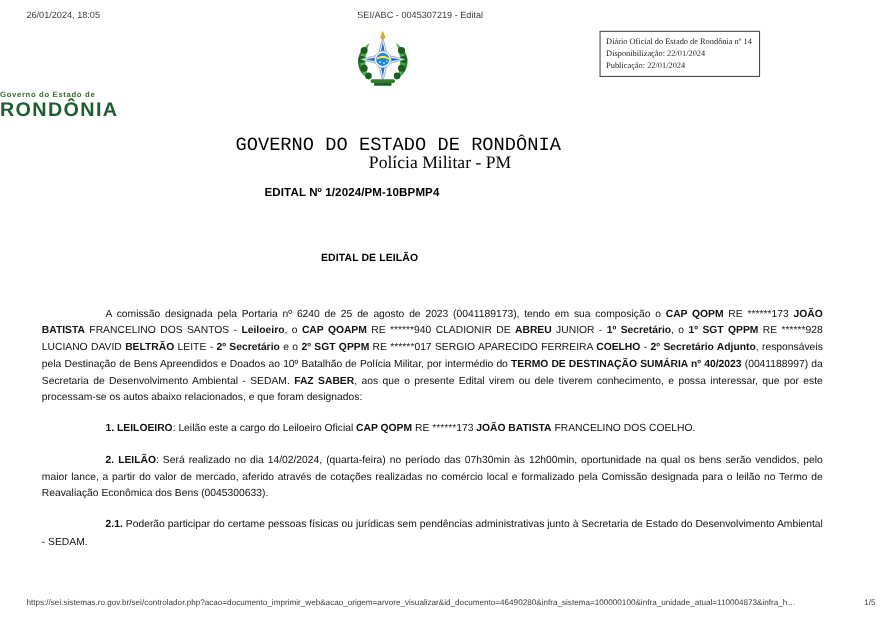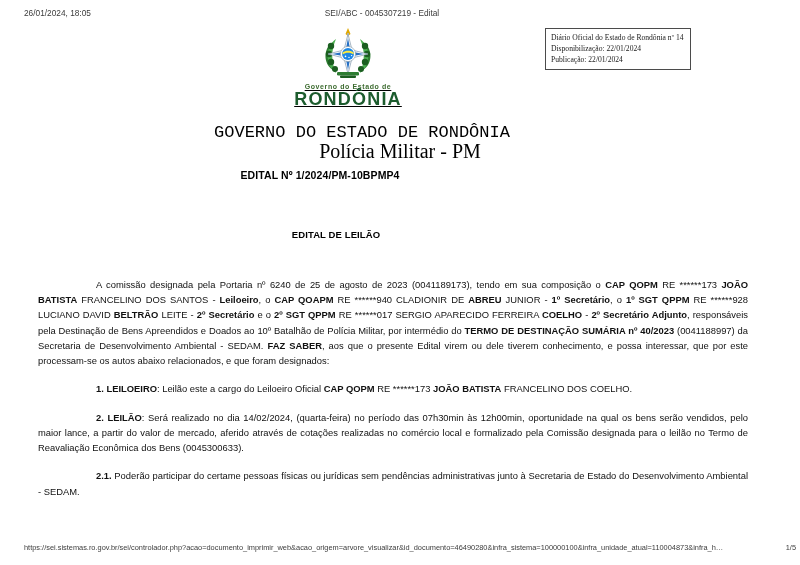--- a/index.html
+++ b/index.html
@@ -67,22 +67,20 @@
     margin-left: 21px;
   }
   .pub-box div { white-space: nowrap; }
 
   
   .logo-wrap {
     position: absolute;
     left: 0;
     top: 26px;
     width: 696px;
-    text-align: center;
-    text-decoration: underline;
   }
   .emblem {
     display: block;
     margin: 0 auto;
   }
   .logo-sub {
     font-family: "Liberation Sans", sans-serif;
     font-size: 7px;
     letter-spacing: 0.6px;
     color: #3c6b2f;
@@ -111,21 +109,21 @@
     line-height: 1.35;
     color: #000;
   }
   .doc-subtitle {
     position: absolute;
     left: 0;
     top: 140px;
     width: 800px;
     text-align: center;
     font-family: "Liberation Serif", serif;
-    font-size: 20px;
+    font-size: 16px;
     color: #000;
   }
   .edital-number {
     position: absolute;
     left: 0;
     top: 169px;
     width: 640px;
     text-align: center;
     font-family: "Liberation Sans", sans-serif;
     font-size: 10.5px;

